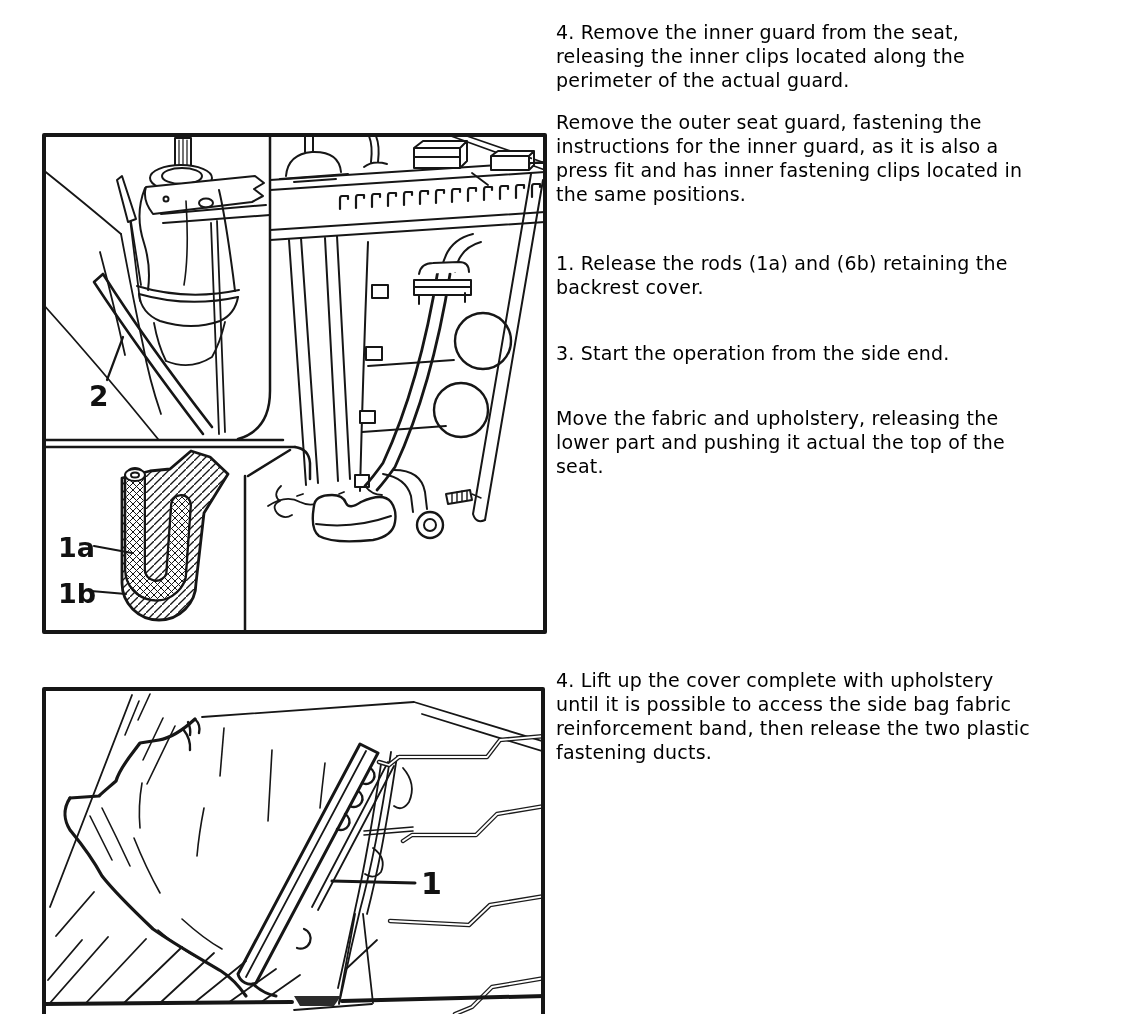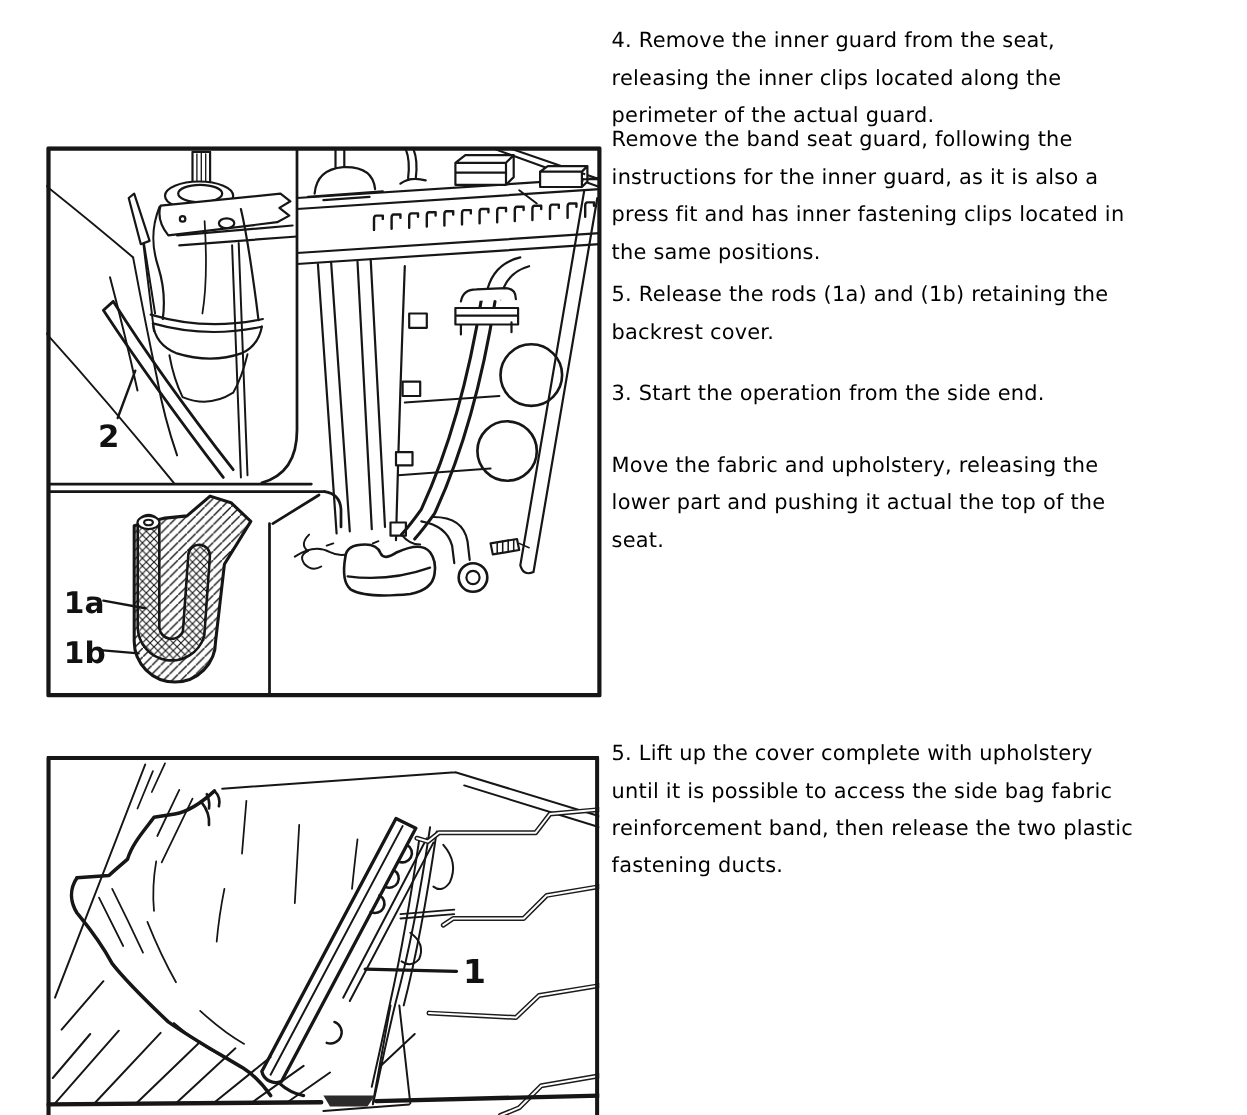--- a/index.html
+++ b/index.html
@@ -1,18 +1,18 @@
 <!DOCTYPE html>
 <html><head>
 <meta charset="utf-8">
 <style>
   html,body{margin:0;padding:0;background:#ffffff;}
   .page{position:relative;width:1134px;height:1014px;background:#ffffff;overflow:hidden;
         font-family:"DejaVu Sans","Liberation Sans",sans-serif;color:#000;}
-  .para{position:absolute;left:556px;width:578px;font-size:19px;line-height:34px;
+  .para{position:absolute;left:556px;width:578px;font-size:19px;line-height:24px;
         letter-spacing:0.2px;white-space:pre-line;margin:0;}
   .fig{position:absolute;left:42px;background:#fff;}
   #fig1{top:133px;width:505px;height:501px;}
   #fig2{top:687px;width:503px;height:327px;overflow:hidden;}
   svg{display:block;}
   svg text.lbl{font-family:"DejaVu Sans","Liberation Sans",sans-serif;font-weight:bold;fill:#111;}
 </style>
 </head>
 <body>
 
@@ -201,29 +201,29 @@
 
       <rect x="2" y="2" width="499" height="330" stroke-width="4"></rect>
     </g>
   </svg>
   </div>
 
   <div>
     <p class="para" style="top:20px">4. Remove the inner guard from the seat,
 releasing the inner clips located along the
 perimeter of the actual guard.</p>
-    <p class="para" style="top:110px">Remove the band seat guard, following the
+    <p class="para" style="top:110px">Remove the outer seat guard, fastening the
 instructions for the inner guard, as it is also a
 press fit and has inner fastening clips located in
 the same positions.</p>
-    <p class="para" style="top:251px">5. Release the rods (1a) and (1b) retaining the
+    <p class="para" style="top:251px">1. Release the rods (1a) and (6b) retaining the
 backrest cover.</p>
     <p class="para" style="top:341px">3. Start the operation from the side end.</p>
     <p class="para" style="top:406px">Move the fabric and upholstery, releasing the
 lower part and pushing it actual the top of the
 seat.</p>
-    <p class="para" style="top:668px">5. Lift up the cover complete with upholstery
+    <p class="para" style="top:668px">4. Lift up the cover complete with upholstery
 until it is possible to access the side bag fabric
 reinforcement band, then release the two plastic
 fastening ducts.</p>
   </div>
 
 </div>
 
 </body></html>

